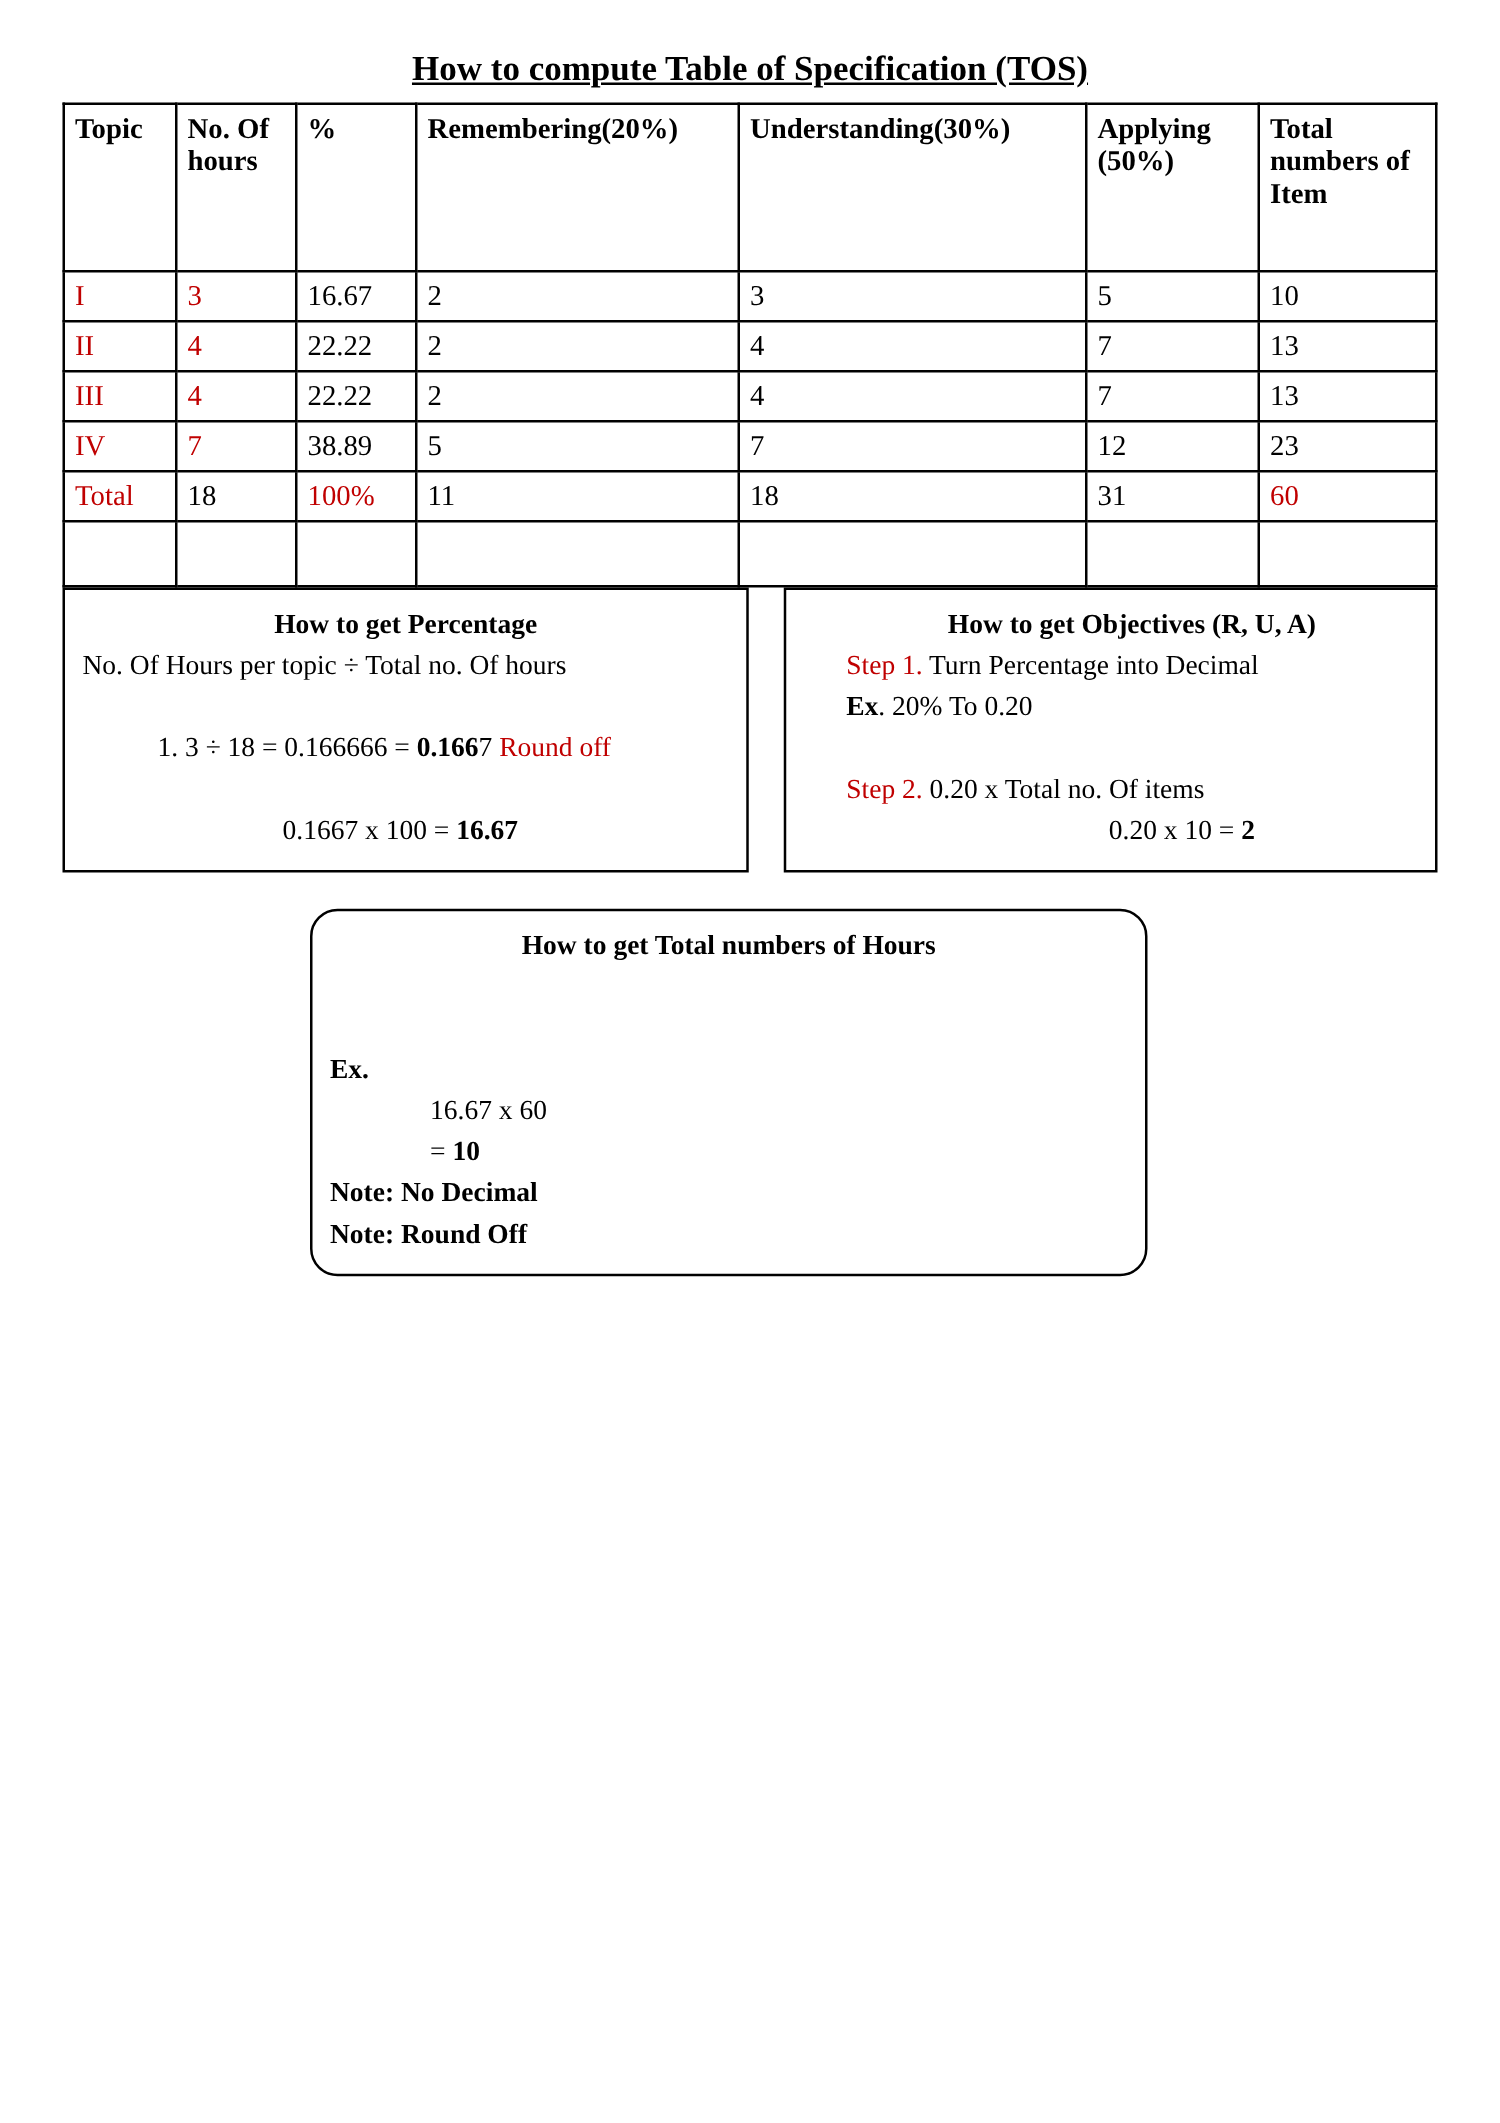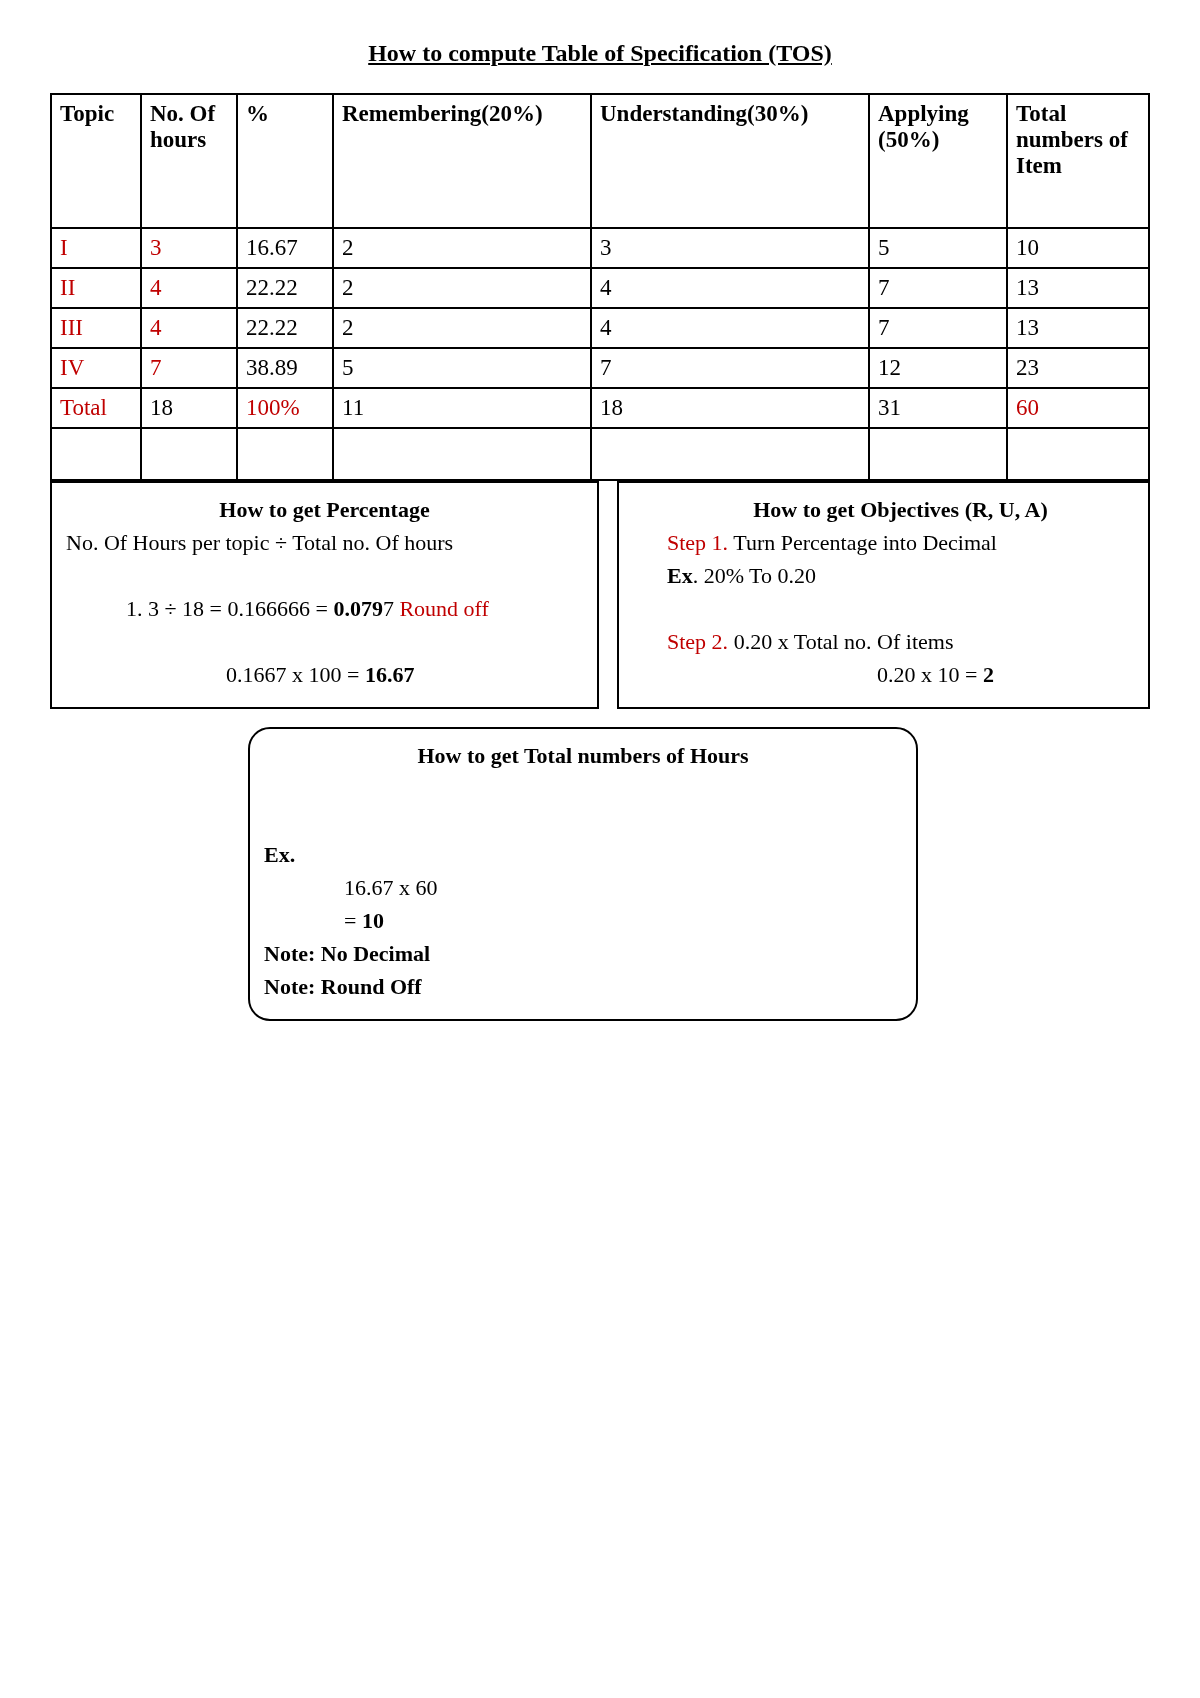--- a/index.html
+++ b/index.html
@@ -9,22 +9,22 @@
     padding: 40px 50px;
     background: #fff;
     color: #000;
     width: 1200px;
     box-sizing: border-box;
   }
   .title {
     text-align: center;
     font-weight: bold;
     text-decoration: underline;
-    margin-bottom: 26px;
-    font-size: 24px;
+    margin-bottom: 10px;
+    font-size: 28px;
   }
   table.tos {
     border-collapse: collapse;
     width: 100%;
   }
   table.tos th, table.tos td {
     border: 2px solid #000;
     padding: 6px 8px;
     text-align: left;
     vertical-align: top;
@@ -35,22 +35,22 @@
     height: 120px;
   }
   table.tos tr.empty td {
     height: 38px;
   }
   .red { color: #c00000; }
   .bold { font-weight: bold; }
 
   .boxes {
     display: flex;
-    gap: 18px;
-    margin-bottom: 18px;
+    gap: 28px;
+    margin-bottom: 29px;
   }
   .box {
     border: 2px solid #000;
     padding: 10px 14px 16px 14px;
     font-size: 22px;
     line-height: 1.5;
   }
   .box .box-title {
     text-align: center;
     font-weight: bold;
@@ -139,21 +139,21 @@
   </tr>
 </tbody>
   </table>
 
 <div class="boxes">
   <div class="box box1">
     <div class="box-title">How to get Percentage</div>
     <div>No. Of Hours per topic ÷ Total no. Of hours</div>
     <div>&nbsp;</div>
     <div class="indent1">
-      <span>1. 3 ÷ 18 = 0.166666 = </span><span class="bold">0.079</span><span>7 </span><span class="red">Round off</span>
+      <span>1. 3 ÷ 18 = 0.166666 = </span><span class="bold">0.166</span><span>7 </span><span class="red">Round off</span>
     </div>
     <div>&nbsp;</div>
     <div class="indent2">
       <span>0.1667 x 100 = </span><span class="bold">16.67</span>
     </div>
   </div>
 
   <div class="box box2">
     <div class="box-title">How to get Objectives (R, U, A)</div>
     <div>

